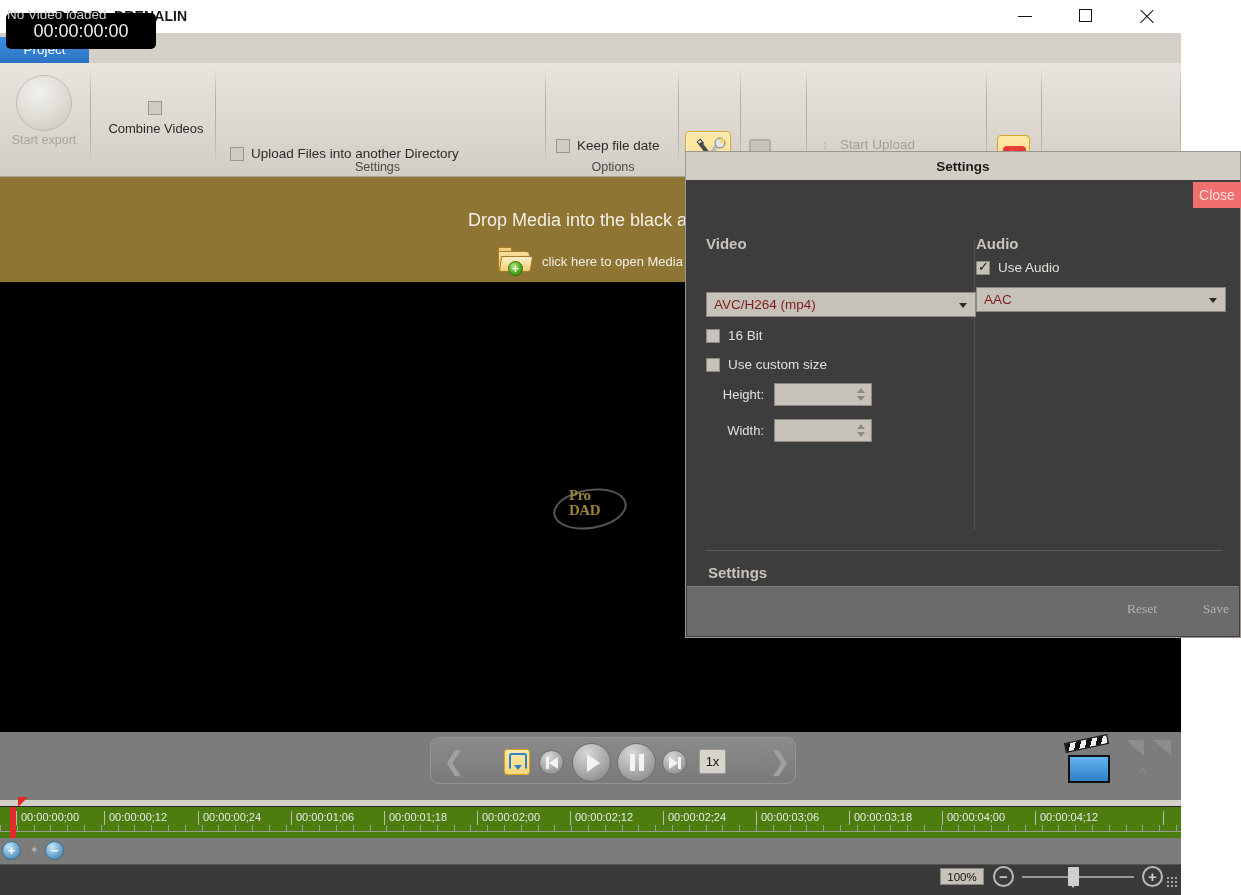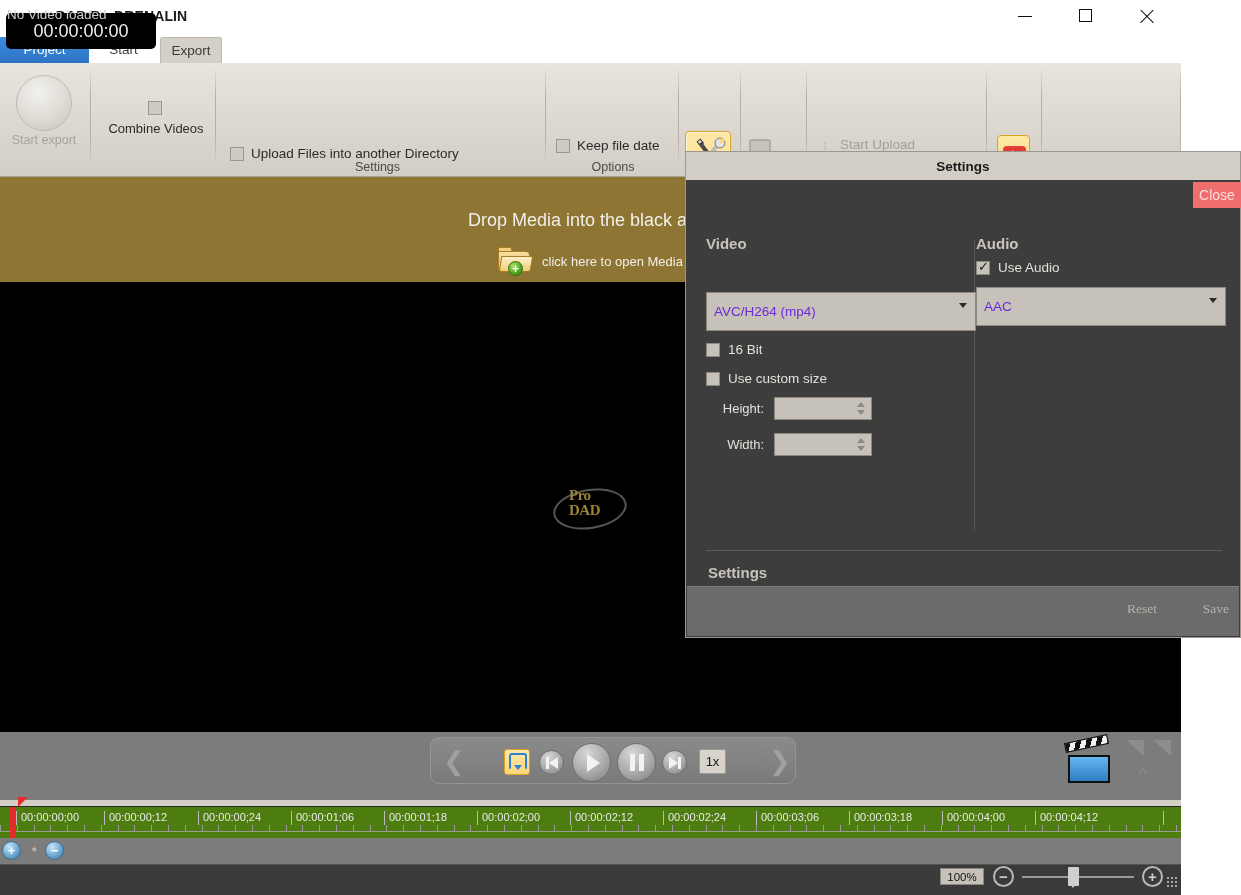--- a/index.html
+++ b/index.html
@@ -478,23 +478,23 @@
   .acol { position: absolute; left: 290px; top: 55px; width: 250px; }
   .coldivider {
     position: absolute; left: 288px; top: 60px; width: 1px; height: 290px;
     background: #555;
   }
   .sect-title {
     font-size: 15px; font-weight: bold; color: #c8c4bc;
     margin-bottom: 7px;
   }
   .combo {
-    height: 39px; background: #c6c2ba; border: 1px solid #8c8880;
+    height: 25px; background: #c6c2ba; border: 1px solid #8c8880;
     position: relative; display:flex; align-items:center;
-    padding-left: 7px; font-size: 13.5px; color: #6d28d9;
+    padding-left: 7px; font-size: 13.5px; color: #7f1d1d;
   }
   .combo .cc {
     position: absolute; right: 8px; top: 10px; width: 0; height: 0;
     border-left: 4px solid transparent; border-right: 4px solid transparent;
     border-top: 5px solid #2a2a2a;
   }
   .dchk { width: 14px; height: 14px; background: #c6c2ba; border: 1px solid #8c8880;
           position: relative; flex: none; }
   .dchk.on::after { content:"✓"; position:absolute; left: 1px; top: -3px; font-size: 13px; color: #1a1a1a; }
   .dchkrow { display:flex; align-items:center; gap: 8px; }
@@ -541,29 +541,20 @@
         </div>
       <div class="win-btn wb-max">
           <i></i>
         </div>
       <div class="win-btn wb-close">
           <i></i>
           <u></u>
         </div>
     </div>
 
-    <div class="tabstrip">
-      <div class="tab tab-start">Start</div>
-      <div class="tab tab-export">Export</div>
-      <div class="help-icons">
-        <div class="circ-icon">?</div>
-        <div class="circ-icon">i</div>
-        <div class="chev-up">⌃</div>
-      </div>
-    </div>
     <div class="tab-project">Project</div>
 
     <div class="ribbon">
 
       <div class="start-export">
         <div class="se-circle"></div>
         <div class="se-text">Start export</div>
       </div>
 
       <div class="rib-sep" style="left:90px;"></div>

